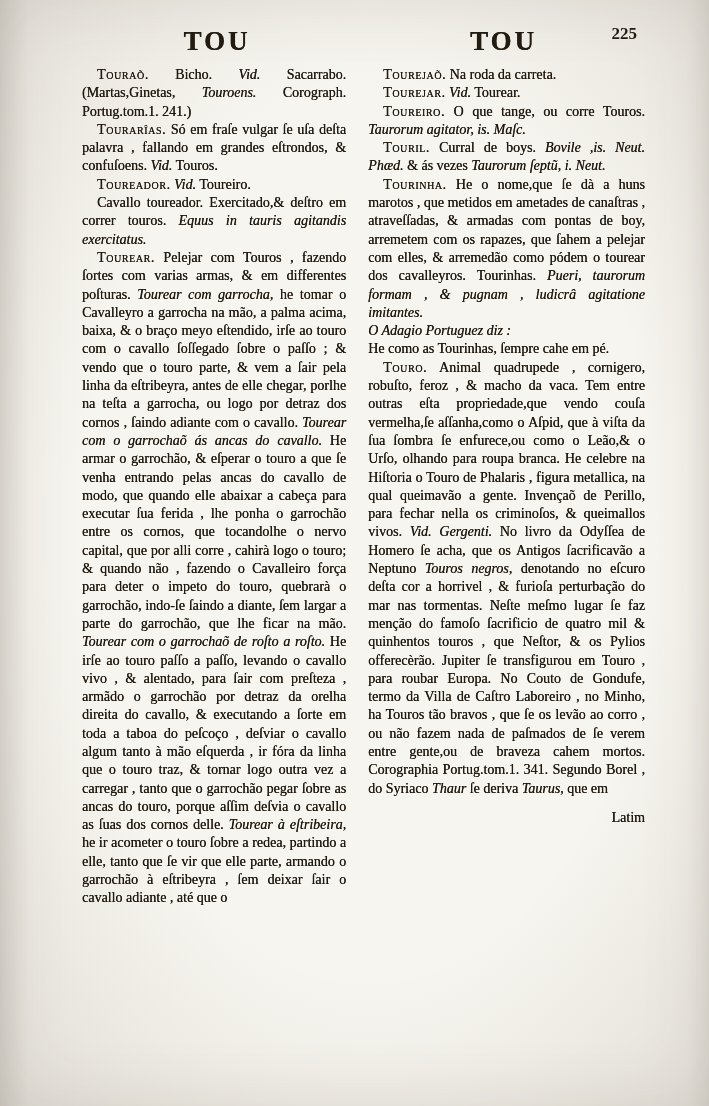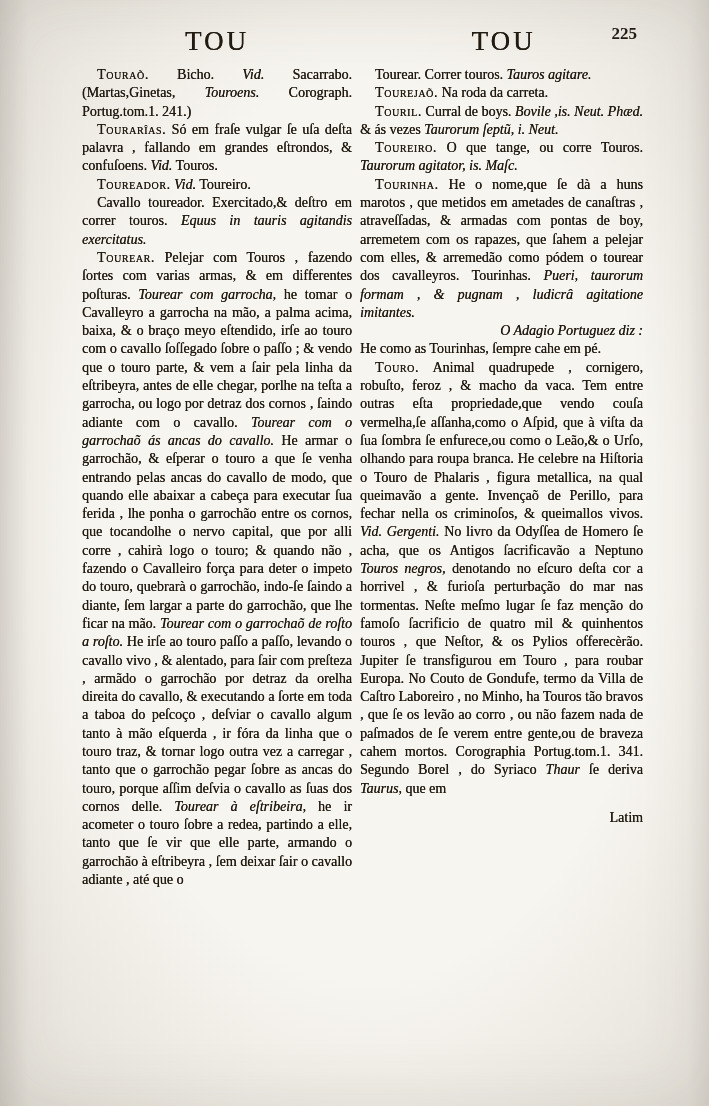--- a/index.html
+++ b/index.html
@@ -15,45 +15,45 @@
     color:#221b12;
     background:
       radial-gradient(ellipse at 52% 48%, rgba(0,0,0,0) 55%, rgba(75,64,48,0.13) 100%),
       linear-gradient(90deg, rgba(60,50,40,0.10), rgba(60,50,40,0) 4%),
       linear-gradient(270deg, rgba(60,50,40,0.06), rgba(60,50,40,0) 3%),
       #f7f5ef;
     box-shadow: inset 0 0 70px rgba(80,68,50,0.12);
   }
   .running-title{
     position:absolute;top:26px;
-    font-size:27px;font-weight:normal;letter-spacing:3px;
+    font-size:27px;font-weight:bold;letter-spacing:3px;
     text-align:center;
     text-shadow:0.3px 0 0 currentColor;
   }
   .running-title.left{left:82px;width:270px;}
   .running-title.right{left:362px;width:283px;}
   .page-number{
     position:absolute;top:24px;right:72px;
     font-size:17px;font-weight:bold;
   }
   .columns{
     position:absolute;top:66px;left:82px;
     width:563px;
-    display:flex;gap:8px;
+    display:flex;gap:22px;
   }
   .col{
     font-size:14px;line-height:18.3px;
     text-align:justify;
     text-shadow:0.2px 0 0 currentColor;
   }
   .col-left{width:270px;}
   .col-right{width:283px;}
   .para{margin:0;}
   .para.indent{text-indent:15px;}
-  .para.centered{text-align:right;text-indent:0;}
+  .para.centered{text-align:left;text-indent:0;}
   .seg-i{font-style:italic;}
   .seg-sc{font-variant:small-caps;letter-spacing:0.6px;}
   .catchword{
     text-align:right;
     font-size:14px;
     margin-top:11px;
     text-shadow:0.2px 0 0 currentColor;
   }
 </style>
 </head>
@@ -69,24 +69,24 @@
 
     <div class="col col-left">
       <p class="para indent"><span class="seg-sc">Touraõ.</span><span> Bicho. </span><span class="seg-i">Vid.</span><span> Sacarrabo. (Martas,Ginetas, </span><span class="seg-i">Touroens.</span><span> Corograph. Portug.tom.1. 241.)</span></p>
       <p class="para indent"><span class="seg-sc">Tourarîas.</span><span> Só em fraſe vulgar ſe uſa deſta palavra , fallando em grandes eſtrondos, &amp; confuſoens. </span><span class="seg-i">Vid.</span><span> Touros.</span></p>
       <p class="para indent"><span class="seg-sc">Toureador.</span><span> </span><span class="seg-i">Vid.</span><span> Toureiro.</span></p>
       <p class="para indent"><span>Cavallo toureador. Exercitado,&amp; deſtro em correr touros. </span><span class="seg-i">Equus in tauris agitandis exercitatus.</span></p>
       <p class="para indent"><span class="seg-sc">Tourear.</span><span> Pelejar com Touros , fazendo ſortes com varias armas, &amp; em differentes poſturas. </span><span class="seg-i">Tourear com garrocha,</span><span> he tomar o Cavalleyro a garrocha na mão, a palma acima, baixa, &amp; o braço meyo eſtendido, irſe ao touro com o cavallo ſoſſegado ſobre o paſſo ; &amp; vendo que o touro parte, &amp; vem a ſair pela linha da eſtribeyra, antes de elle chegar, porlhe na teſta a garrocha, ou logo por detraz dos cornos , ſaindo adiante com o cavallo. </span><span class="seg-i">Tourear com o garrochaõ ás ancas do cavallo.</span><span> He armar o garrochão, &amp; eſperar o touro a que ſe venha entrando pelas ancas do cavallo de modo, que quando elle abaixar a cabeça para executar ſua ferida , lhe ponha o garrochão entre os cornos, que tocandolhe o nervo capital, que por alli corre , cahirà logo o touro; &amp; quando não , fazendo o Cavalleiro força para deter o impeto do touro, quebrarà o garrochão, indo-ſe ſaindo a diante, ſem largar a parte do garrochão, que lhe ficar na mão. </span><span class="seg-i">Tourear com o garrochaõ de roſto a roſto.</span><span> He irſe ao touro paſſo a paſſo, levando o cavallo vivo , &amp; alentado, para ſair com preſteza , armãdo o garrochão por detraz da orelha direita do cavallo, &amp; executando a ſorte em toda a taboa do peſcoço , deſviar o cavallo algum tanto à mão eſquerda , ir fóra da linha que o touro traz, &amp; tornar logo outra vez a carregar , tanto que o garrochão pegar ſobre as ancas do touro, porque aſſim deſvia o cavallo as ſuas dos cornos delle. </span><span class="seg-i">Tourear à eſtribeira,</span><span> he ir acometer o touro ſobre a redea, partindo a elle, tanto que ſe vir que elle parte, armando o garrochão à eſtribeyra , ſem deixar ſair o cavallo adiante , até que o</span></p>
     </div>
 
     <div class="col col-right">
-      <p class="para indent"><span>Tourear. Correr touros. </span><span class="seg-i">Tauros agitare.</span></p>
       <p class="para indent"><span class="seg-sc">Tourejaõ.</span><span> Na roda da carreta.</span></p>
+      <p class="para indent"><span class="seg-sc">Tourejar.</span><span> </span><span class="seg-i">Vid.</span><span> Tourear.</span></p>
+      <p class="para indent"><span class="seg-sc">Toureiro.</span><span> O que tange, ou corre Touros. </span><span class="seg-i">Taurorum agitator, is. Maſc.</span></p>
       <p class="para indent"><span class="seg-sc">Touril.</span><span> Curral de boys. </span><span class="seg-i">Bovile ,is. Neut. Phæd.</span><span> &amp; ás vezes </span><span class="seg-i">Taurorum ſeptũ, i. Neut.</span></p>
-      <p class="para indent"><span class="seg-sc">Toureiro.</span><span> O que tange, ou corre Touros. </span><span class="seg-i">Taurorum agitator, is. Maſc.</span></p>
       <p class="para indent"><span class="seg-sc">Tourinha.</span><span> He o nome,que ſe dà a huns marotos , que metidos em ametades de canaſtras , atraveſſadas, &amp; armadas com pontas de boy, arremetem com os rapazes, que ſahem a pelejar com elles, &amp; arremedão como pódem o tourear dos cavalleyros. Tourinhas. </span><span class="seg-i">Pueri, taurorum formam , &amp; pugnam , ludicrâ agitatione imitantes.</span></p>
       <p class="para centered"><span class="seg-i">O Adagio Portuguez diz :</span></p>
       <p class="para"><span>He como as Tourinhas, ſempre cahe em pé.</span></p>
       <p class="para indent"><span class="seg-sc">Touro.</span><span> Animal quadrupede , cornigero, robuſto, feroz , &amp; macho da vaca. Tem entre outras eſta propriedade,que vendo couſa vermelha,ſe aſſanha,como o Aſpid, que à viſta da ſua ſombra ſe enfurece,ou como o Leão,&amp; o Urſo, olhando para roupa branca. He celebre na Hiſtoria o Touro de Phalaris , figura metallica, na qual queimavão a gente. Invençaõ de Perillo, para fechar nella os criminoſos, &amp; queimallos vivos. </span><span class="seg-i">Vid. Gergenti.</span><span> No livro da Odyſſea de Homero ſe acha, que os Antigos ſacrificavão a Neptuno </span><span class="seg-i">Touros negros,</span><span> denotando no eſcuro deſta cor a horrivel , &amp; furioſa perturbação do mar nas tormentas. Neſte meſmo lugar ſe faz menção do famoſo ſacrificio de quatro mil &amp; quinhentos touros , que Neſtor, &amp; os Pylios offerecèrão. Jupiter ſe transfigurou em Touro , para roubar Europa. No Couto de Gondufe, termo da Villa de Caſtro Laboreiro , no Minho, ha Touros tão bravos , que ſe os levão ao corro , ou não fazem nada de paſmados de ſe verem entre gente,ou de braveza cahem mortos. Corographia Portug.tom.1. 341. Segundo Borel , do Syriaco </span><span class="seg-i">Thaur</span><span> ſe deriva </span><span class="seg-i">Taurus,</span><span> que em</span></p>
       <div class="catchword">Latim</div>
     </div>
 
   </div>
 </div>
 

